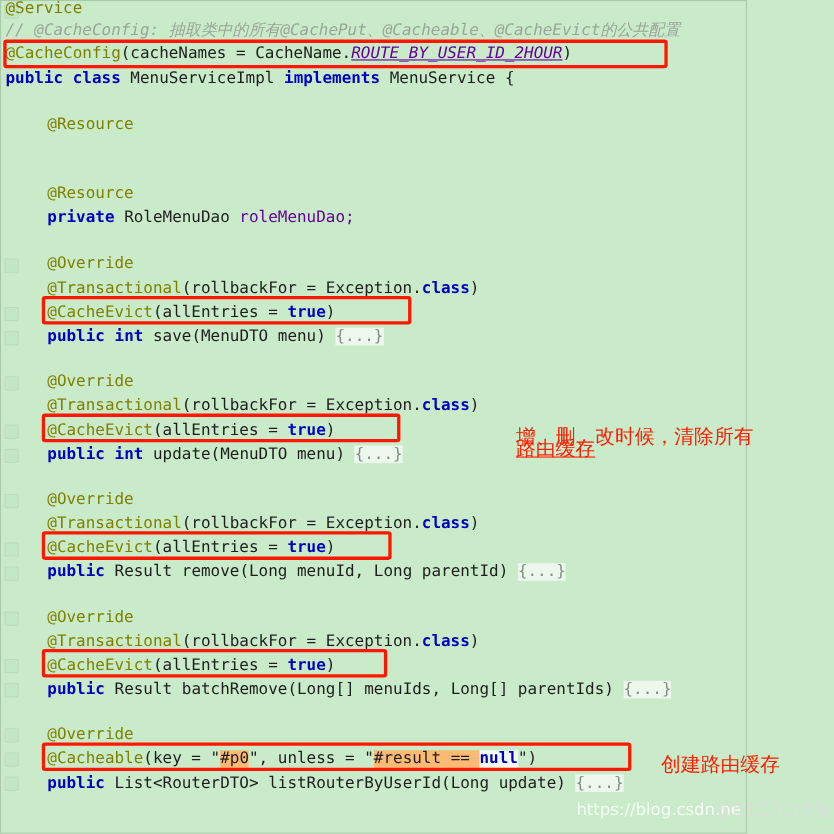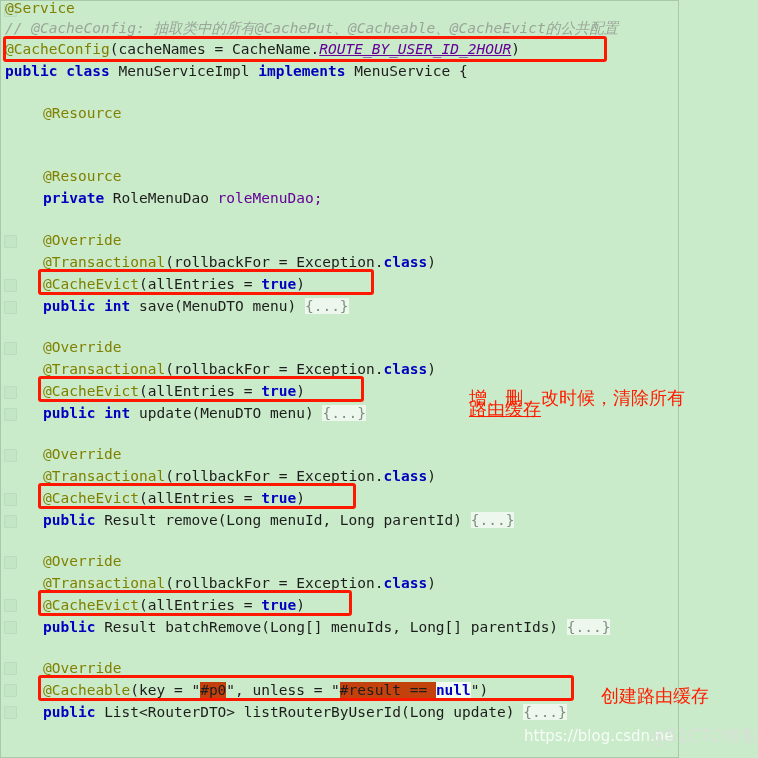--- a/index.html
+++ b/index.html
@@ -47,21 +47,21 @@
   .ind1 { padding-left: 42px; }
 
   
   .kw       { color: #0000c0; font-weight: bold; }
   .anno     { color: #808000; }
   .plain    { color: #1d1d1d; }
   .type     { color: #1d1d1d; }
   .field    { color: #660099; }
   .constant { color: #660099; font-style: italic; text-decoration: underline; }
   .comment  { color: #9aa59a; font-style: italic; }
-  .spel     { color: #1d1d1d; background: #c2410c; }
+  .spel     { color: #1d1d1d; background: #fdba74; }
   .spel-kw  { color: #0000c0; font-weight: bold; background: #f2fbf2; }
   .fold     { color: #7c927c; background: #eef7ee; }
   .bool     { color: #0000c0; font-weight: bold; }
 
   
   .redbox {
     position: absolute;
     border: 3px solid #ff1800;
     border-radius: 3px;
     box-sizing: border-box;

